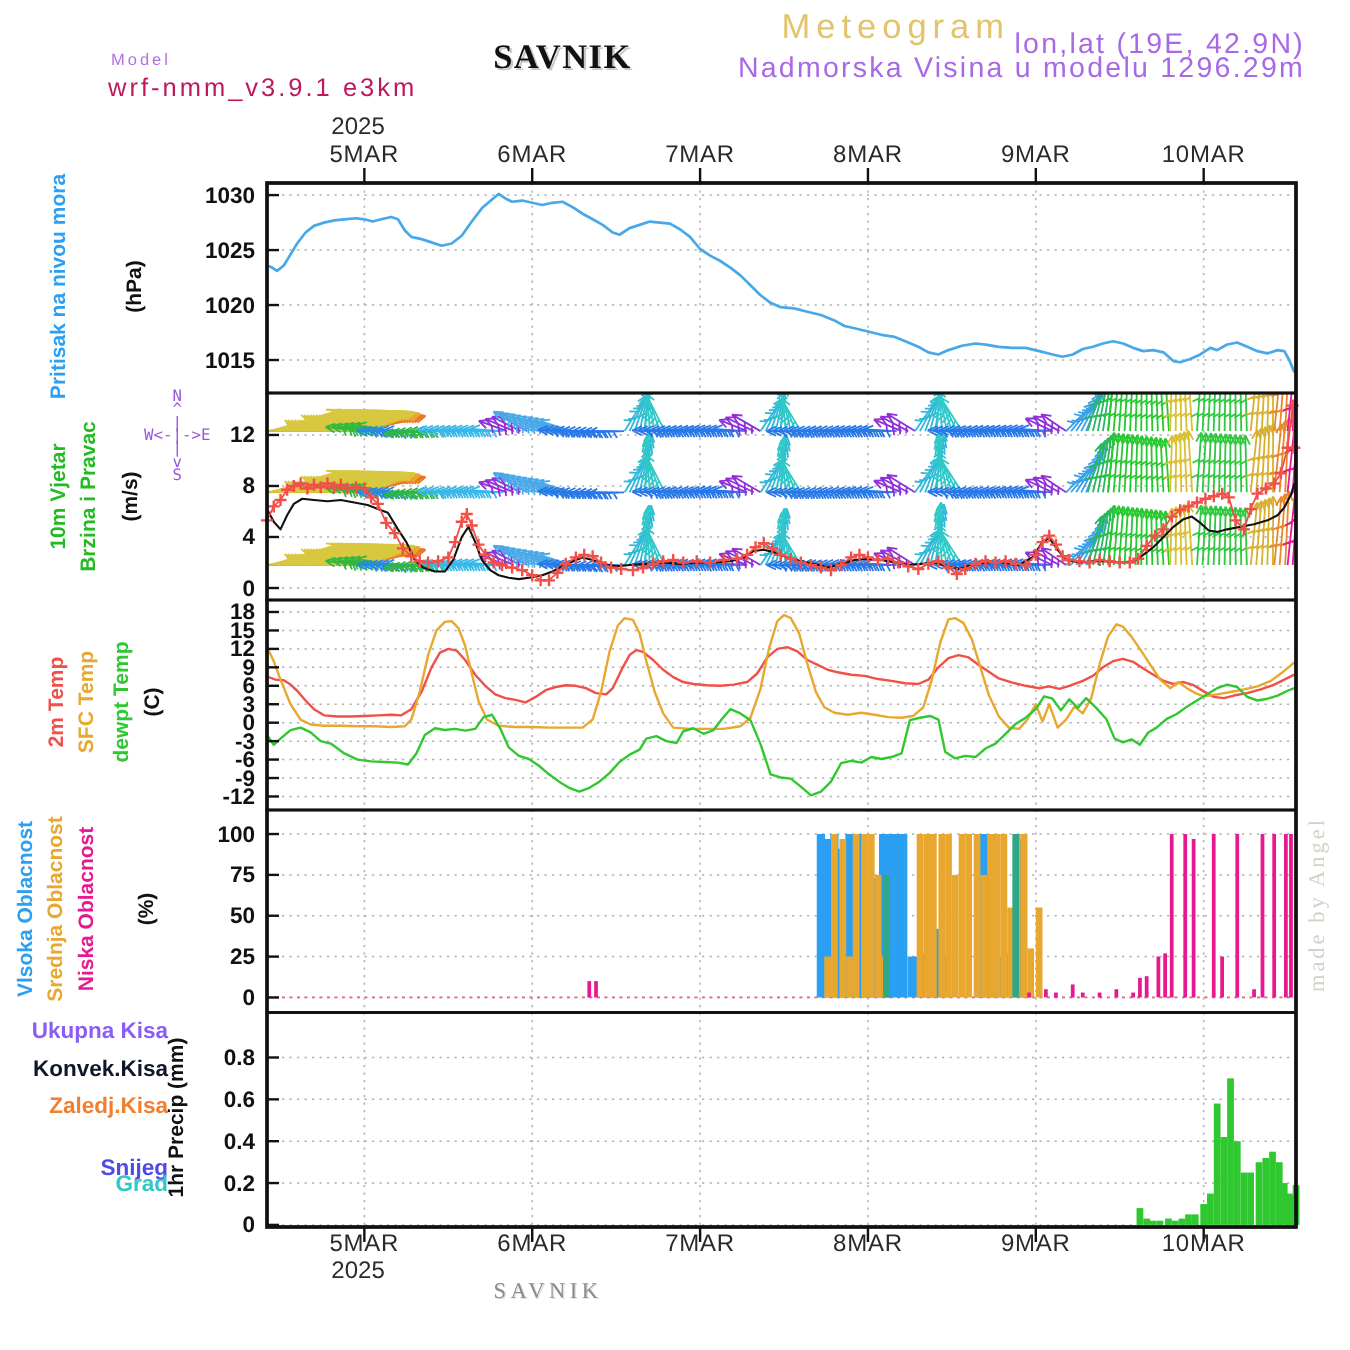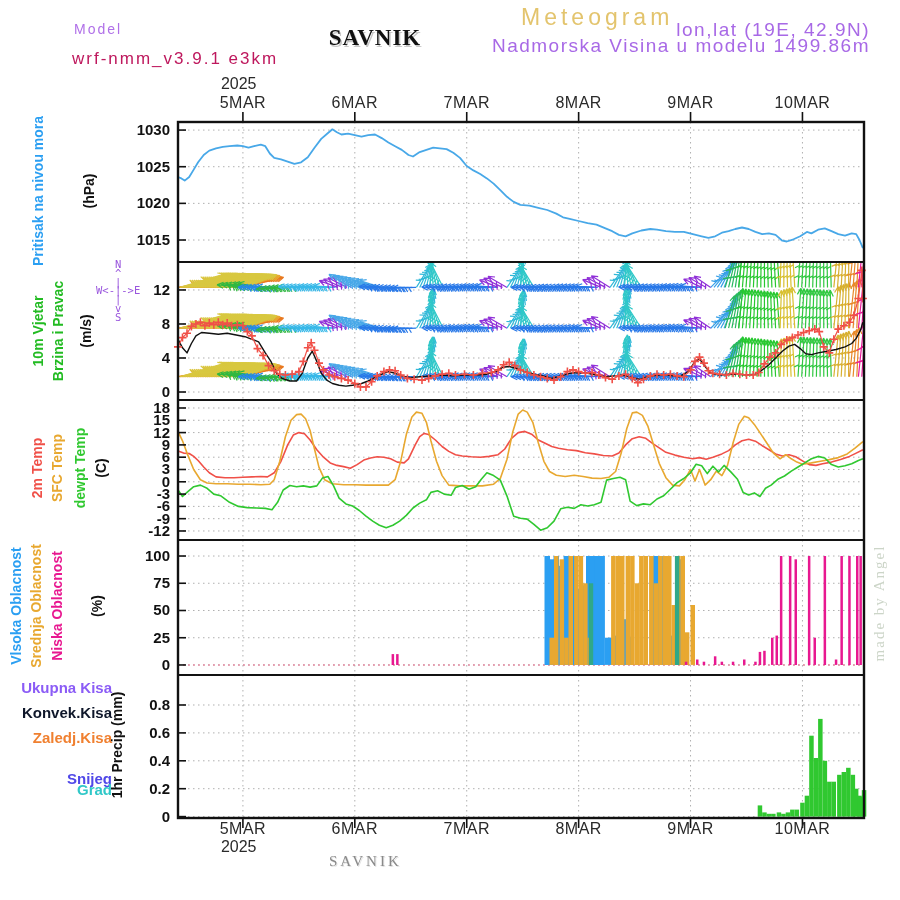--- a/index.html
+++ b/index.html
@@ -1,20 +1,20 @@
 <!DOCTYPE html>
 <html><head>
 <meta charset="utf-8">
 <style>
   html,body{margin:0;padding:0;background:#fff;}
   #stage{position:relative;width:900px;height:900px;background:#fff;overflow:hidden;
          font-family:"Liberation Sans",sans-serif;}
   .abs{position:absolute;white-space:nowrap;}
   .hdr-meteogram{left:521px;top:4px;font-size:23px;letter-spacing:4px;color:#e3c46d;}
-  .hdr-model-label{left:74px;top:21px;font-size:14px;letter-spacing:2px;color:#b070e8;}
+  .hdr-model-label{left:74px;top:34px;font-size:11px;letter-spacing:2px;color:#b070e8;}
   .hdr-model-value{left:72px;top:49px;font-size:17px;letter-spacing:2px;color:#be185d;}
   .hdr-title{left:375px;top:25px;transform:translateX(-50%);font-family:"Liberation Serif",serif;
              font-weight:bold;font-size:23px;letter-spacing:1px;color:#111;text-shadow:1.5px 1.5px 0 #c8c8c8;}
   .hdr-right{right:30px;top:22px;text-align:right;font-size:19px;letter-spacing:1.5px;
              color:#a869e6;line-height:16px;}
   .vlabel{position:absolute;transform:translate(-50%,-50%) rotate(-90deg);white-space:nowrap;
           font-weight:bold;font-size:14px;}
   .unit{color:#111;}
   .legend-item{position:absolute;left:0;width:112px;text-align:right;font-size:15px;font-weight:bold;}
   .compass{position:absolute;left:96px;top:260px;margin:0;font-family:"DejaVu Sans Mono",monospace;
@@ -28,21 +28,21 @@
 </head>
 <body>
 
 <div id="stage">
   <div class="abs hdr-meteogram">Meteogram</div>
   <div class="abs hdr-model-label">Model</div>
   <div class="abs hdr-model-value">wrf-nmm_v3.9.1 e3km</div>
   <div class="abs hdr-title">SAVNIK</div>
   <div class="abs hdr-right">
     <div>lon,lat (19E, 42.9N)</div>
-    <div>Nadmorska Visina u modelu 1499.86m</div>
+    <div>Nadmorska Visina u modelu 1296.29m</div>
   </div>
 
   <pre class="compass" id="compass">   N
    ^
    |
 W&lt;-|-&gt;E
    |
    v
    S</pre>
 

